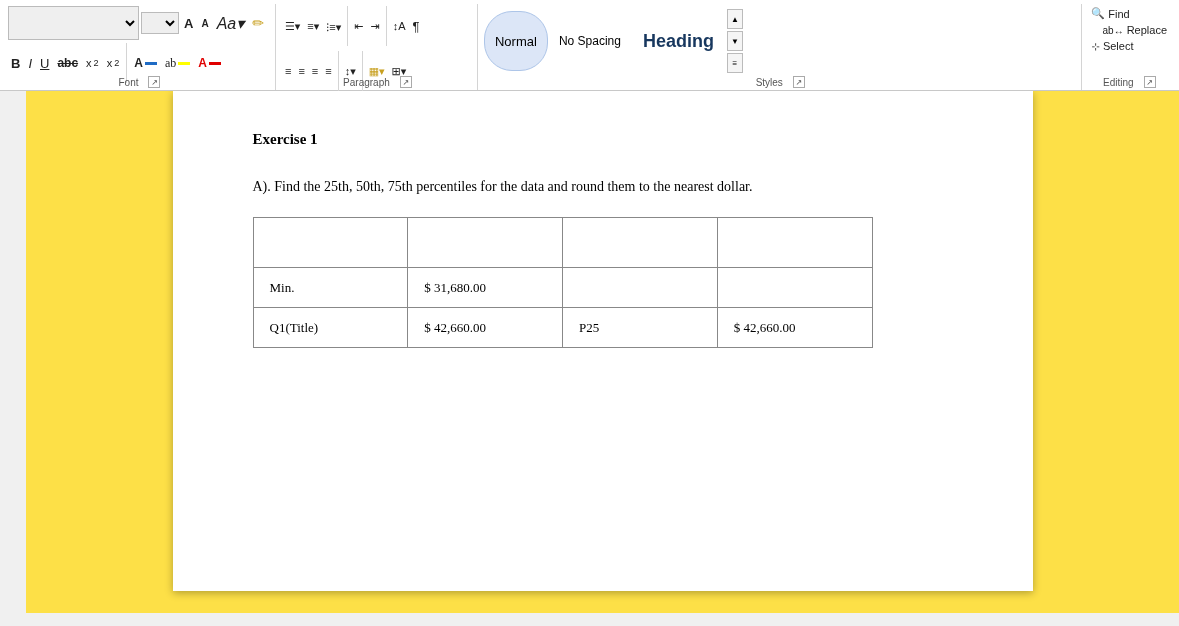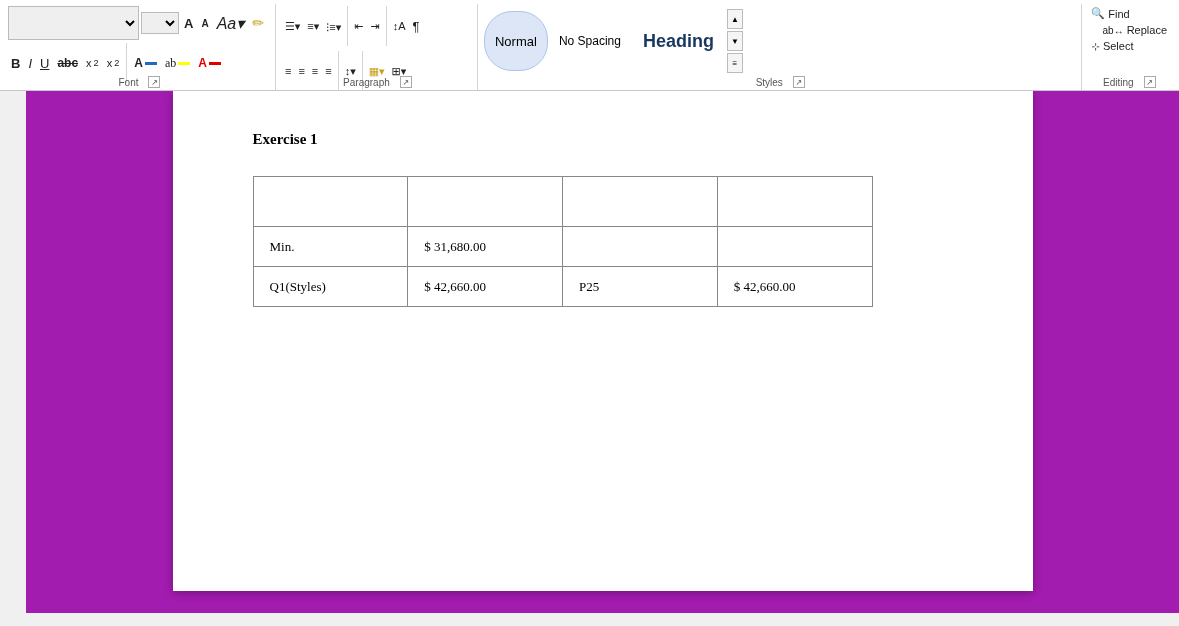--- a/index.html
+++ b/index.html
@@ -165,21 +165,21 @@
       padding: 1px 2px;
       text-align: left;
       display: flex;
       align-items: center;
       gap: 3px;
       color: #222;
     }
 
     
     .document-area {
-      background: #a21caf;
+      background: #fde047;
       height: calc(626px - 104px);
       overflow-y: auto;
       margin-left: 26px;
     }
 
     .document-page {
       background: #fff;
       width: 860px;
       margin: 0 auto;
       padding: 40px 80px 60px 80px;
@@ -395,39 +395,40 @@
     </div>
 
   </div>
 </div>
 
 <div class="document-area">
   <div class="document-page">
 
     <div class="doc-heading">Exercise 1</div>
 
+    <div class="doc-question" style="margin-bottom:20px;">A). Find the 25th, 50th, 75th percentiles for the data and round them to the nearest dollar.</div>
 
 
 
     <table class="data-table">
       <tbody>
           <tr>
         <td></td>
         <td></td>
         <td></td>
         <td></td>
       </tr>
       <tr>
         <td>Min.</td>
         <td>$ 31,680.00</td>
         <td></td>
         <td></td>
       </tr>
       <tr>
-        <td>Q1(Styles)</td>
+        <td>Q1(Title)</td>
         <td>$ 42,660.00</td>
         <td>P25</td>
         <td>$ 42,660.00</td>
       </tr>
     </tbody>
       </table>
 
   </div>
 </div>
 

